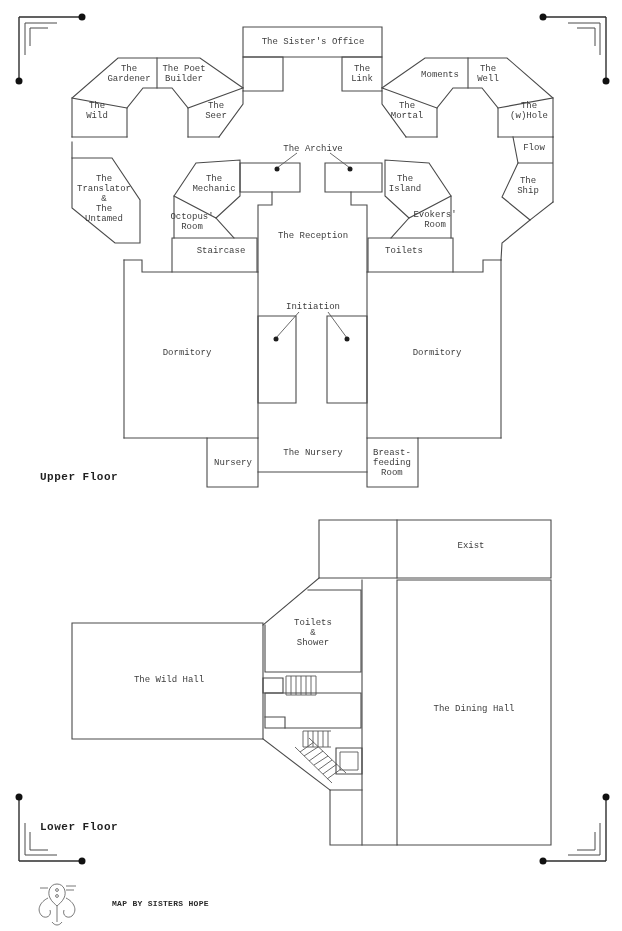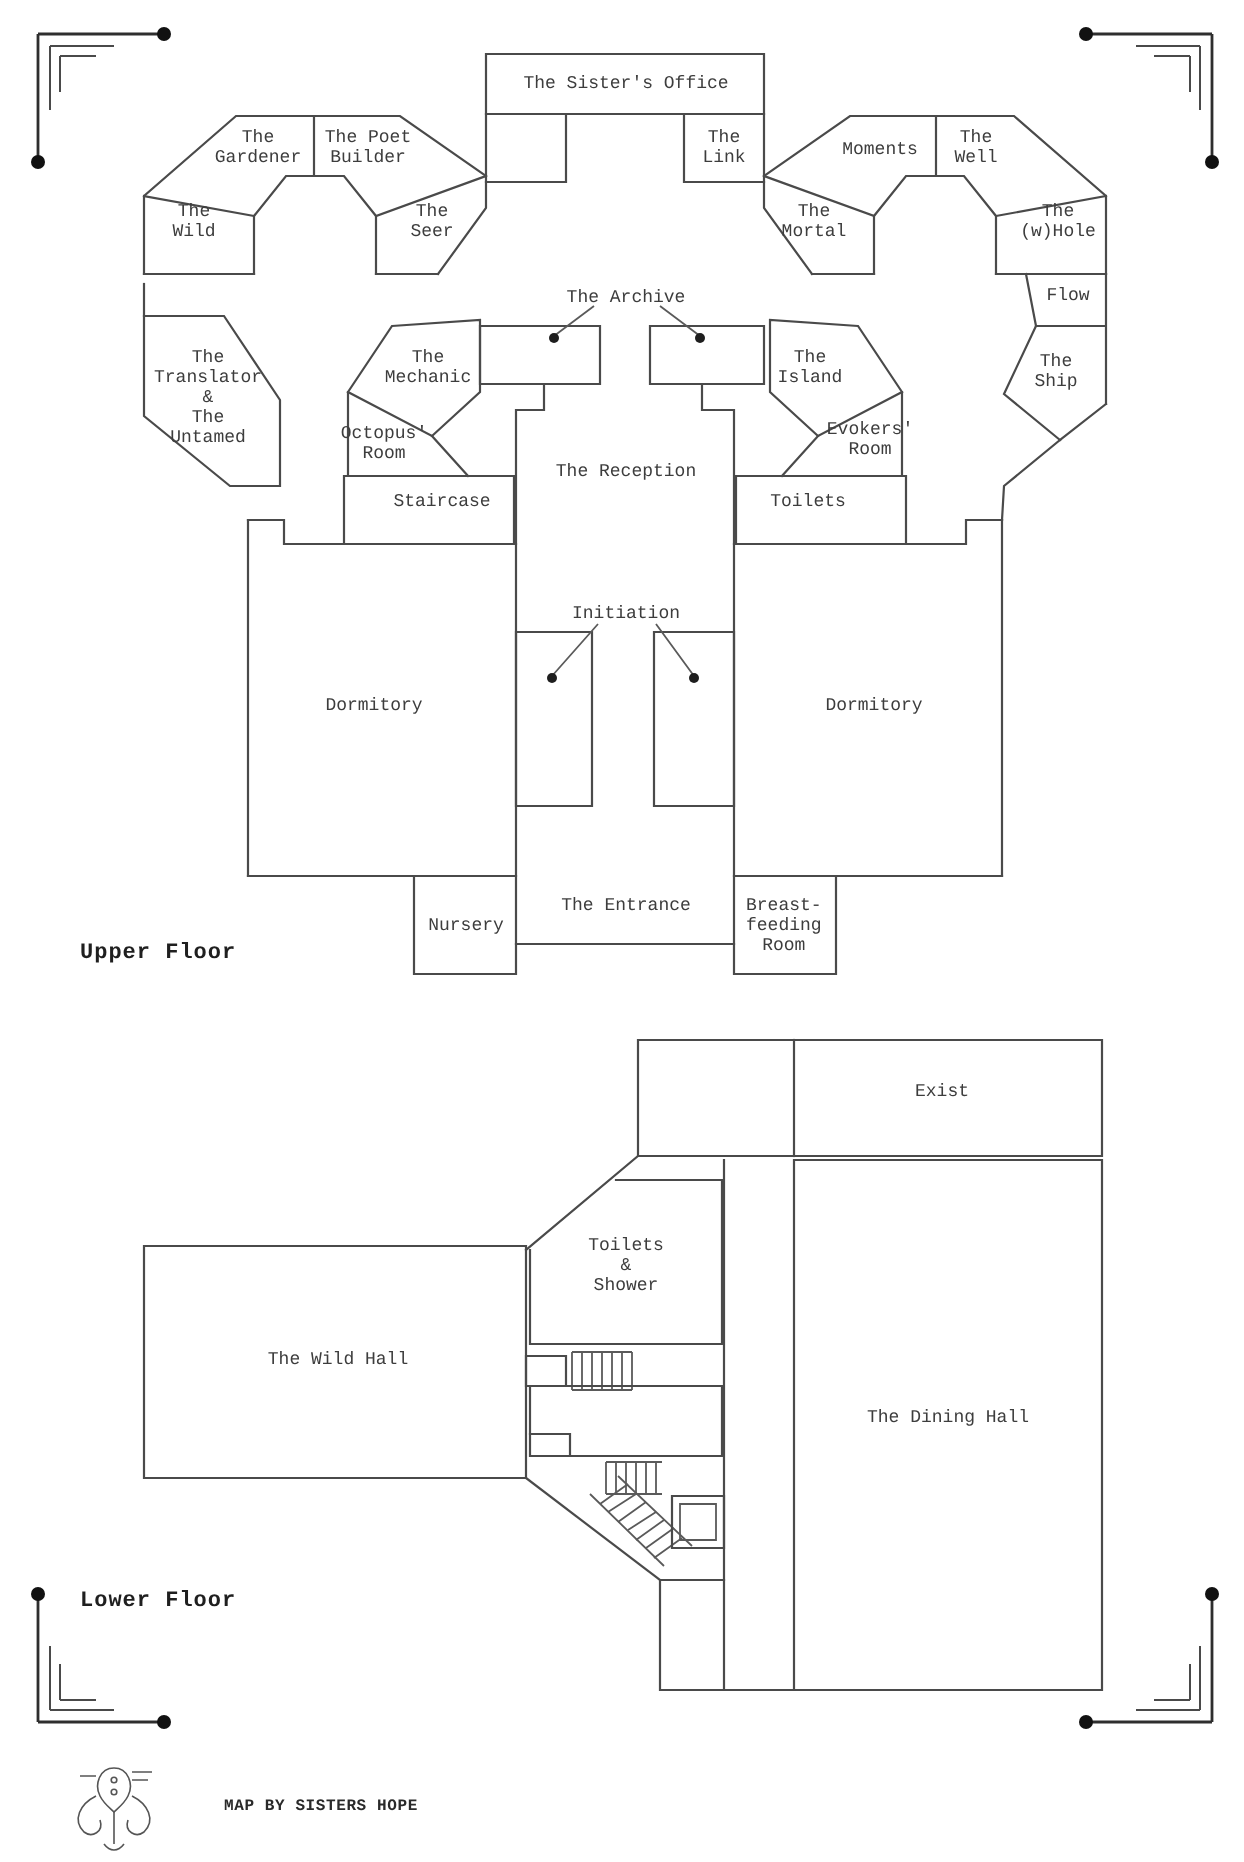--- a/index.html
+++ b/index.html
@@ -195,29 +195,29 @@
   <div class="lbl" style="left:405px;top:184px">The
 Island</div>
   <div class="lbl" style="left:435px;top:220px">Evokers'
 Room</div>
   <div class="lbl" style="left:404px;top:251px">Toilets</div>
   <div class="lbl" style="left:313px;top:236px">The Reception</div>
   <div class="lbl" style="left:313px;top:307px">Initiation</div>
   <div class="lbl" style="left:187px;top:353px">Dormitory</div>
   <div class="lbl" style="left:437px;top:353px">Dormitory</div>
   <div class="lbl" style="left:233px;top:463px">Nursery</div>
-  <div class="lbl" style="left:313px;top:453px">The Entrance</div>
+  <div class="lbl" style="left:313px;top:453px">The Nursery</div>
   <div class="lbl lbl-left" style="left:373px;top:463px">Breast-
 feeding
 Room</div>
 
   <div class="lbl" style="left:471px;top:546px">Exist</div>
   <div class="lbl" style="left:313px;top:633px">Toilets
 &amp;
 Shower</div>
   <div class="lbl" style="left:169px;top:680px">The Wild Hall</div>
   <div class="lbl" style="left:474px;top:709px">The Dining Hall</div>
 
   <div class="floor-title" style="left:40px;top:471px">Upper Floor</div>
-  <div class="floor-title" style="left:40px;top:795px">Lower Floor</div>
+  <div class="floor-title" style="left:40px;top:821px">Lower Floor</div>
   <div class="credit" style="left:78px;top:899px">MAP BY SISTERS HOPE</div>
 
 </div>
 
 </body></html>

